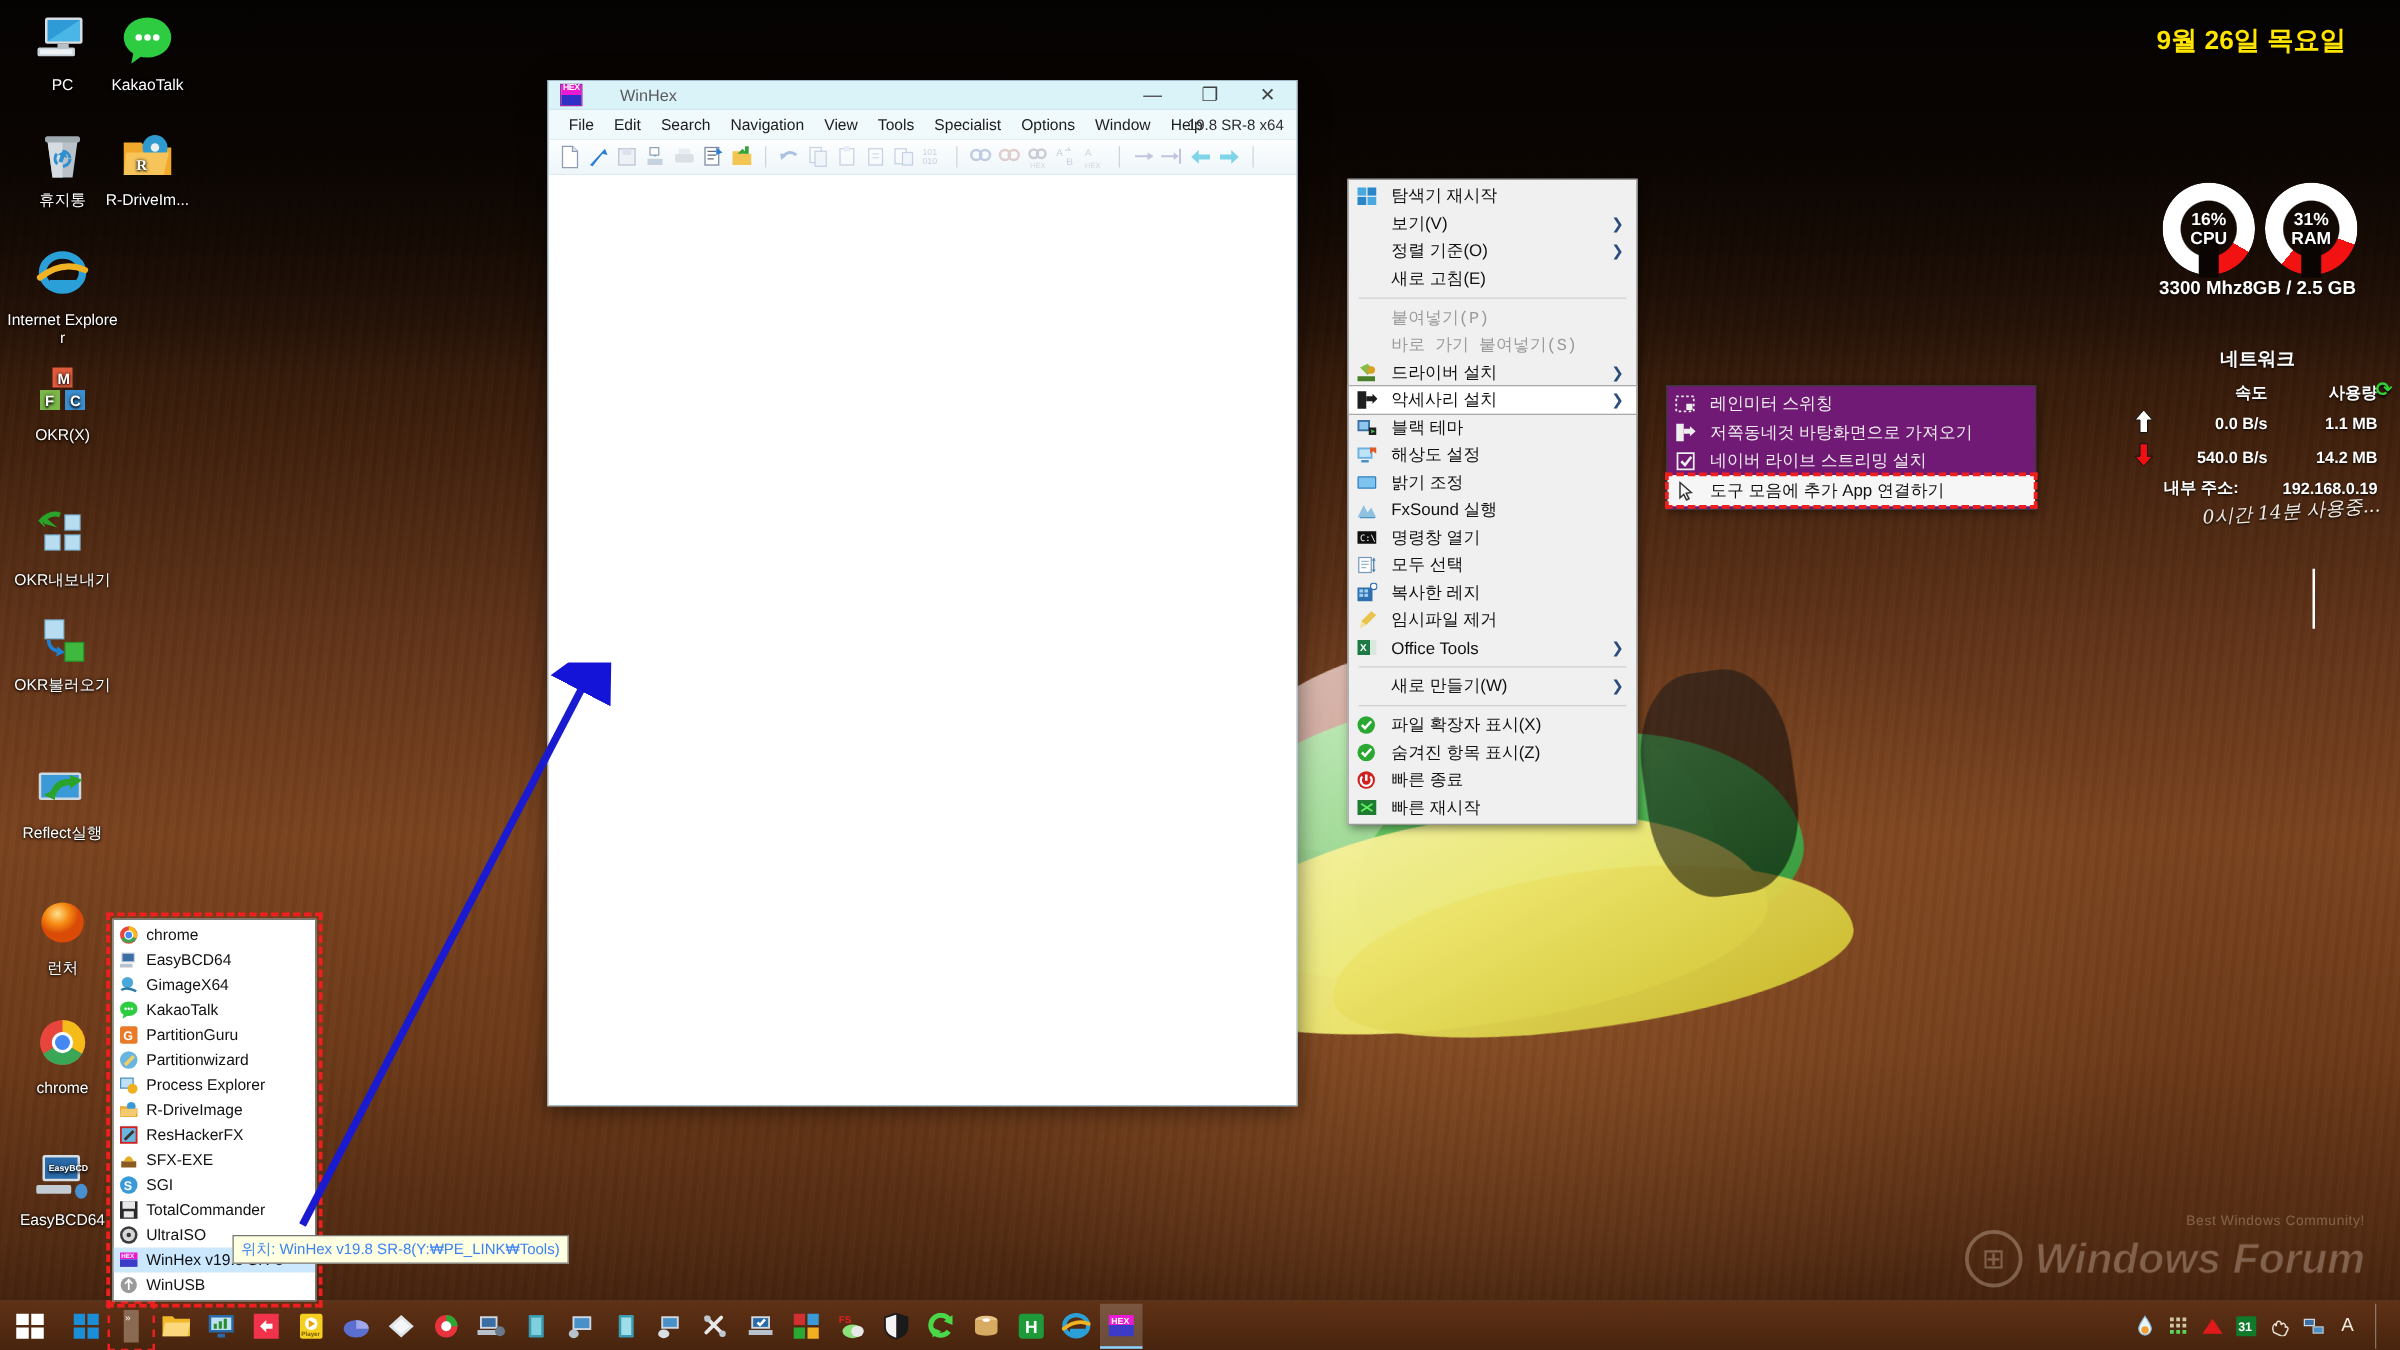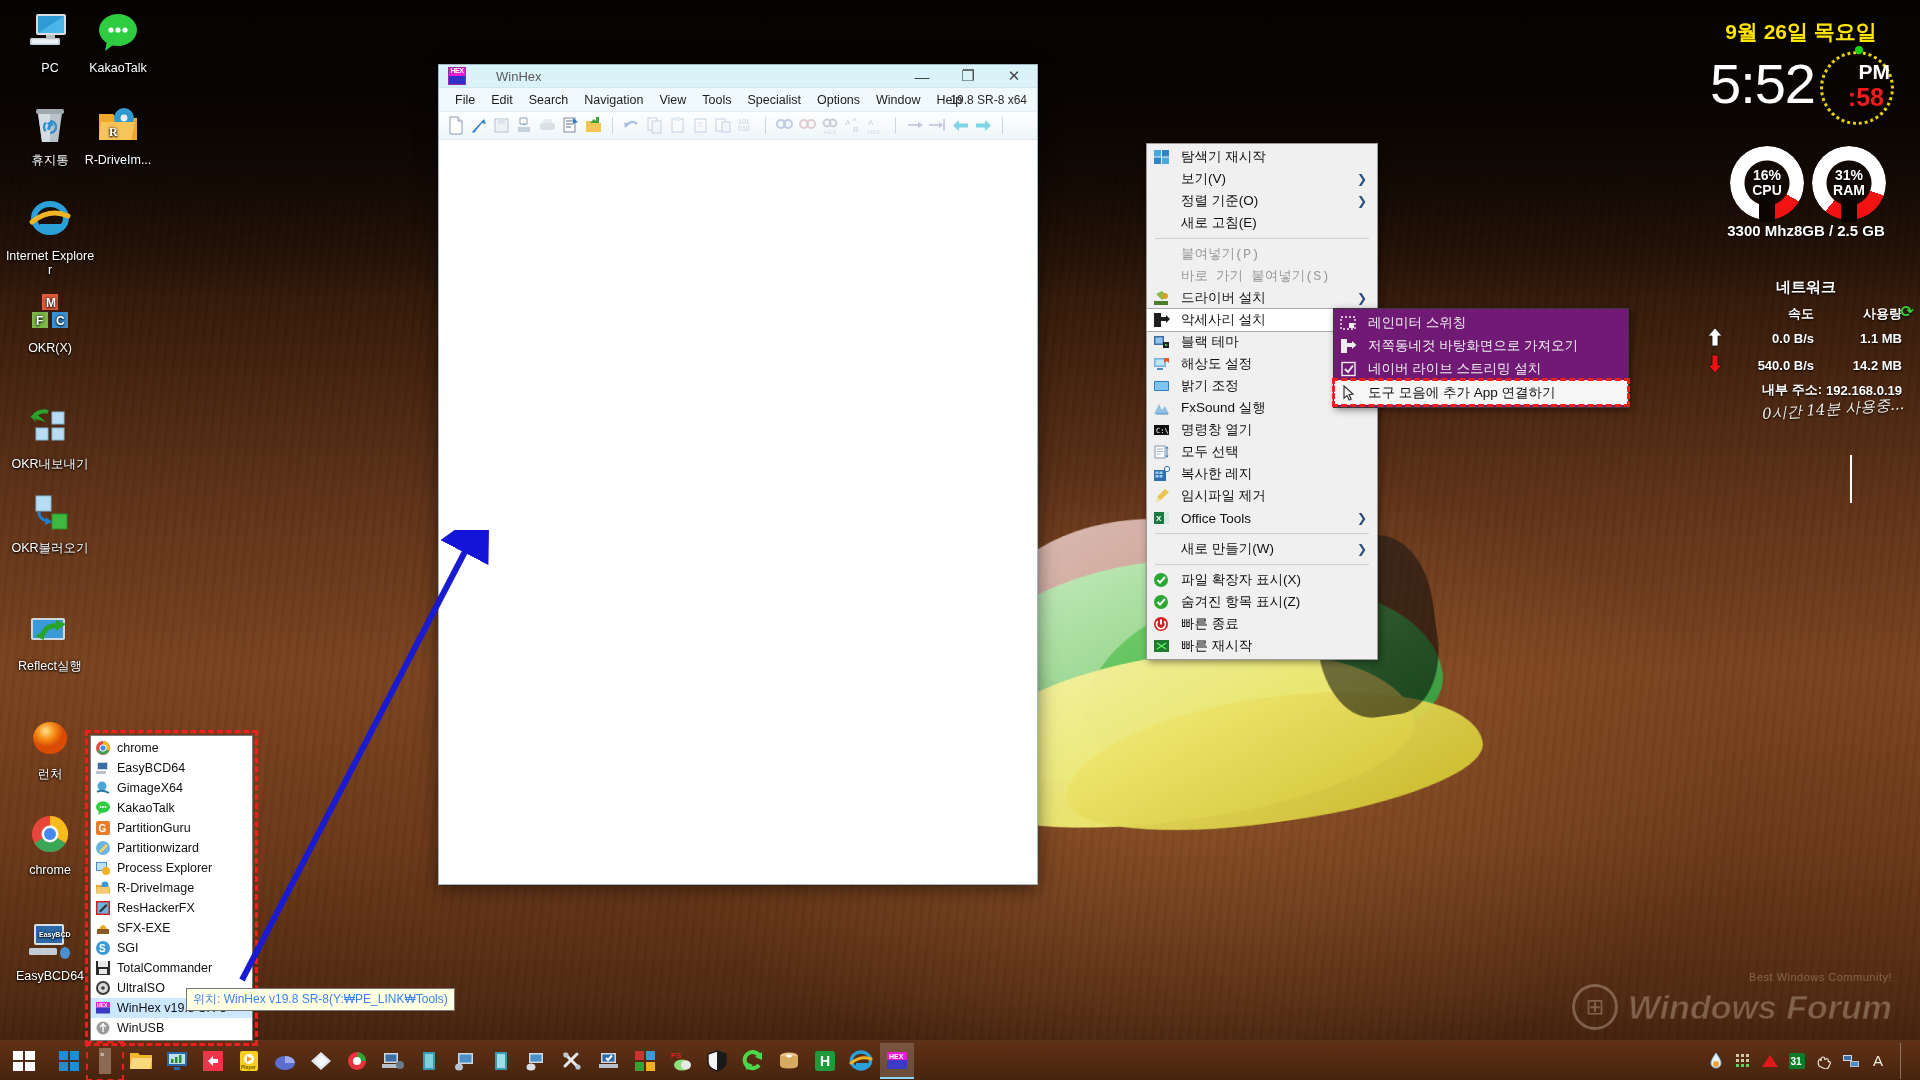--- a/index.html
+++ b/index.html
@@ -521,21 +521,21 @@
           </svg></span>
       <span class="tb"><svg width="21" height="21" viewBox="0 0 21 21">
             <polygon points="18,10.5 12,5 12,8.5 3,8.5 3,12.5 12,12.5 12,16" fill="#7fd4e8"></polygon>
           </svg></span>
       <span class="tbsep"></span>
     </div>
 
     <div class="wh-canvas"></div>
   </div>
 
-  <div class="ctxmenu" style="left:1146px; top:143px; width:232px;">
+  <div class="ctxmenu" style="left:1078px; top:143px; width:232px;">
 
     <div class="row">
       <span class="ic"><svg width="17" height="16" viewBox="0 0 17 16">
             <rect x="1" y="1" width="7" height="6.5" fill="#4aa8e0"></rect>
             <rect x="9" y="1" width="7" height="6.5" fill="#2a86c8"></rect>
             <rect x="1" y="8.5" width="7" height="6.5" fill="#2a86c8"></rect>
             <rect x="9" y="8.5" width="7" height="6.5" fill="#4aa8e0"></rect>
           </svg></span>
       <span class="tx">탐색기 재시작</span>
     </div>
@@ -877,27 +877,20 @@
         <polygon points="0,0 9,4.5 0,9" fill="#1414d8"></polygon>
       </marker>
     </defs>
     <line x1="62" y1="450" x2="290" y2="12" stroke="#1a1ad0" stroke-width="6" marker-end="url(#ahead)"></line>
   </svg>
 
   <div class="sidebar">
 
     <div class="w-date">9월 26일 목요일</div>
 
-    <div class="w-clock">
-      <span class="w-hhmm">5:52</span>
-      <div class="w-ring"></div>
-      <span class="w-dot"></span>
-      <span class="w-ampm">PM</span>
-      <span class="w-sec">:58</span>
-    </div>
 
     <div class="gauges">
       <div class="gauge" style="left:38px; top:0;">
         <div class="ringbg" style="background: conic-gradient(from 180deg, #fff 0deg 300deg, #f21212 300deg 360deg);"></div>
         <div class="cut"></div>
         <div class="val">
           <span>16%</span>
           <span>CPU</span>
         </div>
       </div>
@@ -935,21 +928,21 @@
         <tr>
           <td class="c1">
             <svg width="16" height="20" viewBox="0 0 16 20">
                   <polygon points="8,19 15,11 11,11 11,1 5,1 5,11 1,11" fill="#ef1111" stroke="#111" stroke-width=".8"></polygon>
                 </svg>
           </td>
           <td class="c2">540.0 B/s</td>
           <td class="c3">14.2 MB</td>
         </tr>
         <tr>
-          <td class="c1" style="text-align:right; padding-left:8px; white-space:nowrap;" colspan="2">내부 주소:</td>
+          <td class="c1" style="text-align:center; padding-left:8px; white-space:nowrap;" colspan="2">내부 주소:</td>
           <td class="c3">192.168.0.19</td>
         </tr>
       </tbody>
         </table>
     </div>
 
     <div class="w-handwrite">0시간 14분 사용중...</div>
     <div class="w-caret"></div>
   </div>
 

